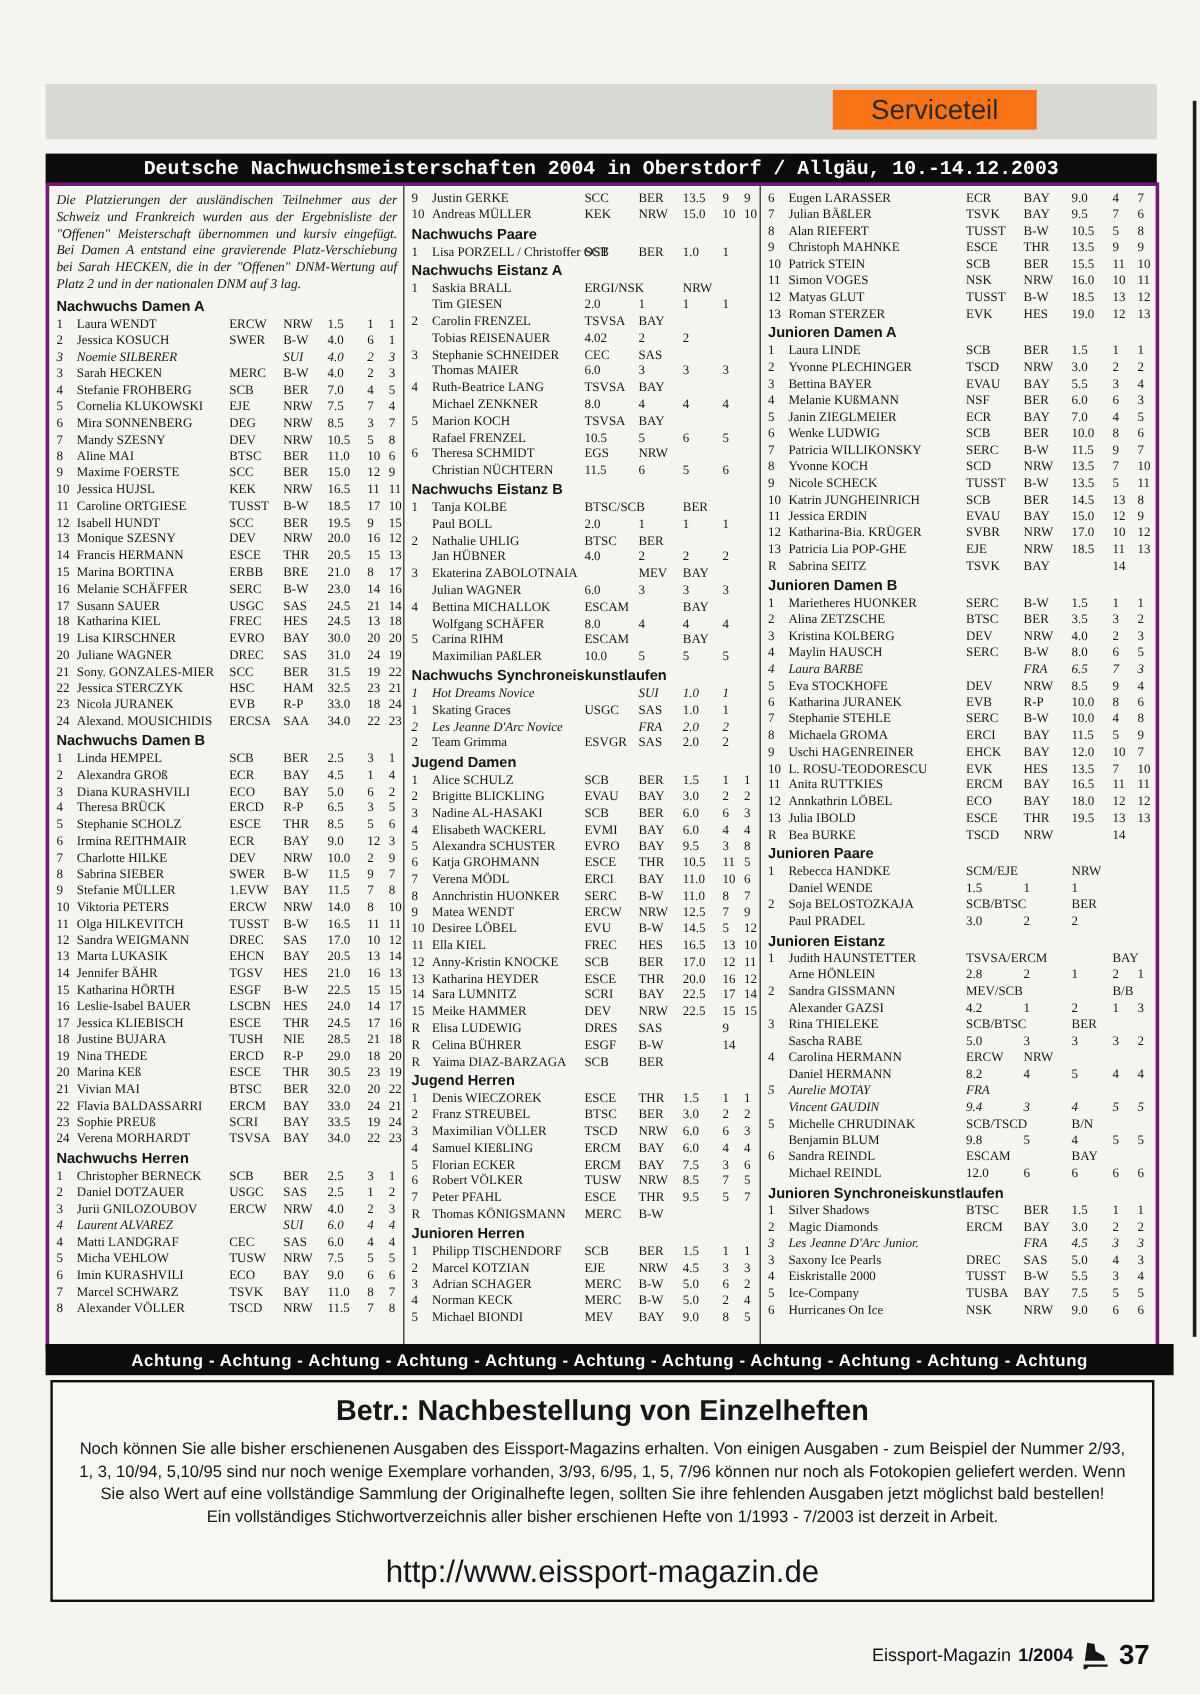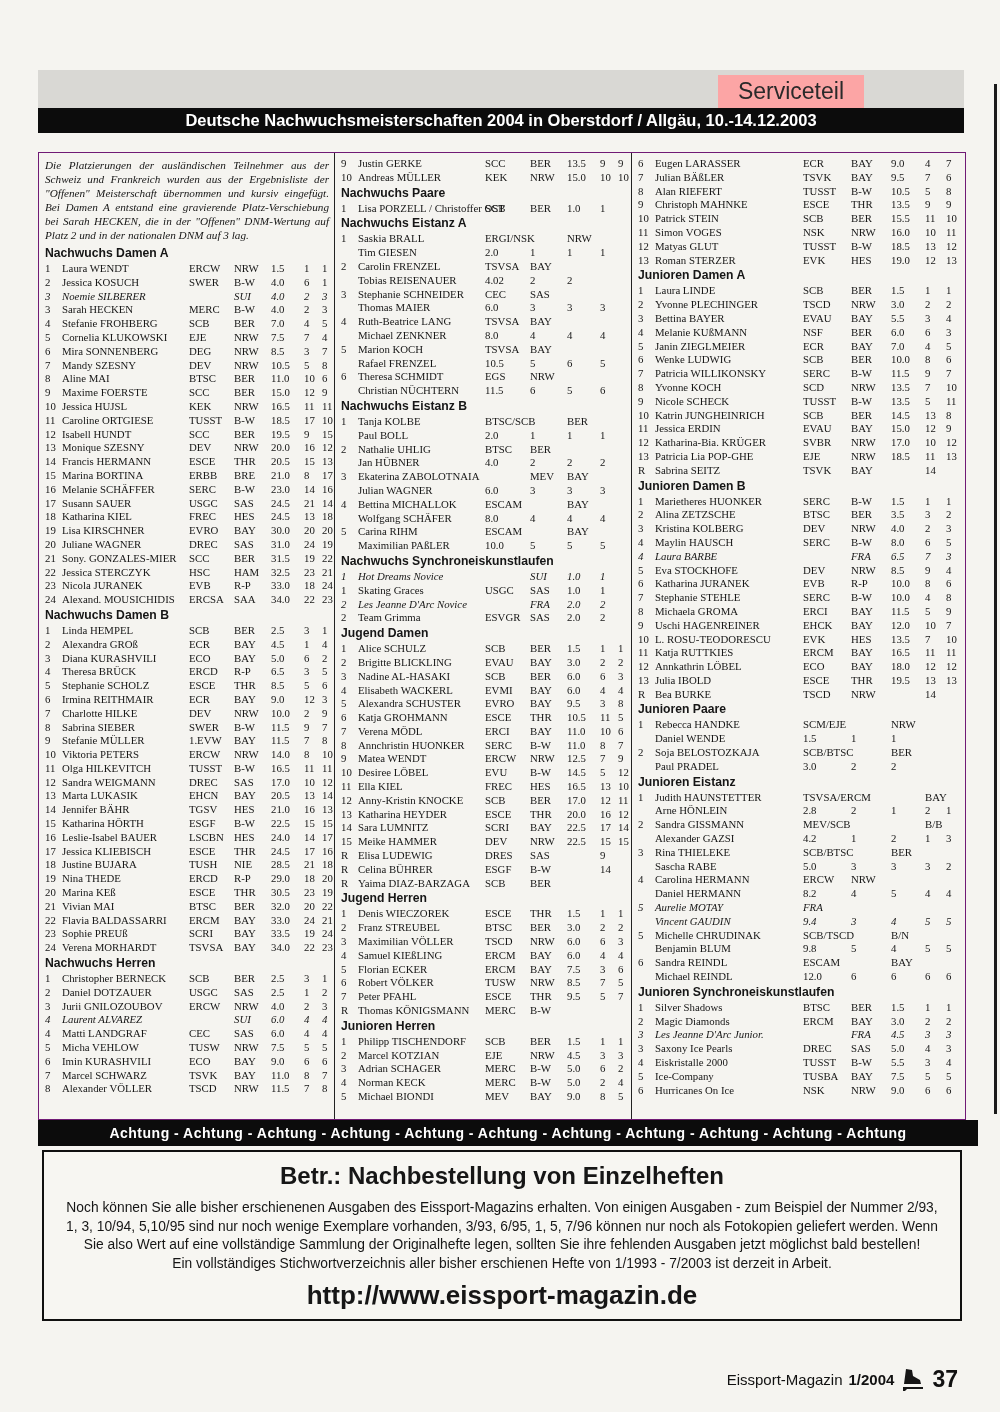--- a/index.html
+++ b/index.html
@@ -3,28 +3,28 @@
 <meta charset="utf-8">
 <style>
   html,body{margin:0;padding:0;background:#c9c8c5;}
   .page{width:1000px;height:1412px;margin:0 auto;background:#f5f4f0;position:relative;
         font-family:"Liberation Serif",serif;color:#161616;overflow:hidden;}
   .scanline{position:absolute;top:84px;right:3px;width:3px;height:1030px;background:#1a1a1a;}
 
   .hdr{position:absolute;top:70px;left:38px;right:36px;height:46px;background:#d9d8d4;}
   .hdr-title{position:absolute;left:200px;top:7px;font-family:"Liberation Sans",sans-serif;
              font-size:27px;letter-spacing:1px;color:#2a2a2a;}
-  .hdr-service{position:absolute;right:100px;top:5px;background:#fca5a5;padding:3px 20px;
+  .hdr-service{position:absolute;right:100px;top:5px;background:#f97316;padding:3px 32px;
                font-family:"Liberation Sans",sans-serif;font-size:23px;color:#2a2a2a;}
 
-  .banner{position:absolute;top:108px;left:38px;right:36px;height:25px;background:#0c0c0c;
-          color:#fff;font-family:Liberation Sans, sans-serif;font-weight:bold;font-size:16.5px;
+  .banner{position:absolute;top:128px;left:38px;right:36px;height:25px;background:#0c0c0c;
+          color:#fff;font-family:Liberation Mono, monospace;font-weight:bold;font-size:16.5px;
           text-align:center;line-height:25px;}
 
-  .results{position:absolute;top:152px;left:38px;right:34px;height:966px;border:1px solid #701a75;
+  .results{position:absolute;top:152px;left:38px;right:34px;height:966px;border:3px solid #701a75;
            display:flex;overflow:hidden;}
   .rcol{padding:4px 2px 0 6px;box-sizing:border-box;}
   .rcol.c1{width:295px;}
   .rcol.c2{width:297px;border-left:1px solid #222;}
   .rcol.c3{flex:1;border-left:1px solid #222;}
 
   .intro{margin:1px 3px 4px 0;font-style:italic;font-size:11.2px;line-height:14px;text-align:justify;}
 
   .sech{font-family:"Liberation Sans",sans-serif;font-weight:bold;font-size:12.2px;line-height:15px;margin:1px 0;}
   .row{display:grid;grid-template-columns:17px 127px 45px 37px 33px 18px 12px;
@@ -36,21 +36,21 @@
   .achtung{position:absolute;top:1120px;left:38px;right:22px;height:26px;background:#0c0c0c;color:#fff;
            font-family:"Liberation Sans",sans-serif;font-weight:bold;font-size:14px;line-height:26px;
            text-align:center;letter-spacing:.5px;}
 
   .orderbox{position:absolute;top:1150px;left:42px;right:38px;border:2px solid #101010;background:#f7f6f2;
             text-align:center;font-family:"Liberation Sans",sans-serif;padding:4px 12px 8px;box-sizing:border-box;}
   .ob-title{font-size:24px;font-weight:bold;margin:6px 0 9px;text-align:center;}
   .ob-p{font-size:13.8px;line-height:18.5px;margin:0 4px;}
   .ob-bold{font-size:13.8px;font-weight:bold;line-height:19px;margin:1px 0;}
   .hl{background:#0c0c0c;color:#fff;padding:0 5px;}
-  .ob-url{font-size:26px;font-weight:bold;margin-top:7px;text-align:center;}
+  .ob-url{font-size:26px;font-weight:normal;margin-top:21px;text-align:center;}
 
   .footer{position:absolute;top:1366px;right:42px;font-family:Liberation Sans, sans-serif;font-size:15px;
           display:flex;align-items:center;gap:6px;color:#111;}
   .footer b{font-weight:bold;}
   .pageno{font-weight:bold;font-size:23px;}
 </style>
 </head>
 <body>
 
 <div class="page">
@@ -1435,21 +1435,21 @@
           <span class="rk">10</span>
           <span class="nm">L. ROSU-TEODORESCU</span>
           <span class="cl">EVK</span>
           <span class="rg">HES</span>
           <span class="sc">13.5</span>
           <span class="p1">7</span>
           <span class="p2">10</span>
         </div>
         <div class="row">
           <span class="rk">11</span>
-          <span class="nm">Katja RUTTKIES</span>
+          <span class="nm">Anita RUTTKIES</span>
           <span class="cl">ERCM</span>
           <span class="rg">BAY</span>
           <span class="sc">16.5</span>
           <span class="p1">11</span>
           <span class="p2">11</span>
         </div>
         <div class="row">
           <span class="rk">12</span>
           <span class="nm">Annkathrin LÖBEL</span>
           <span class="cl">ECO</span>

